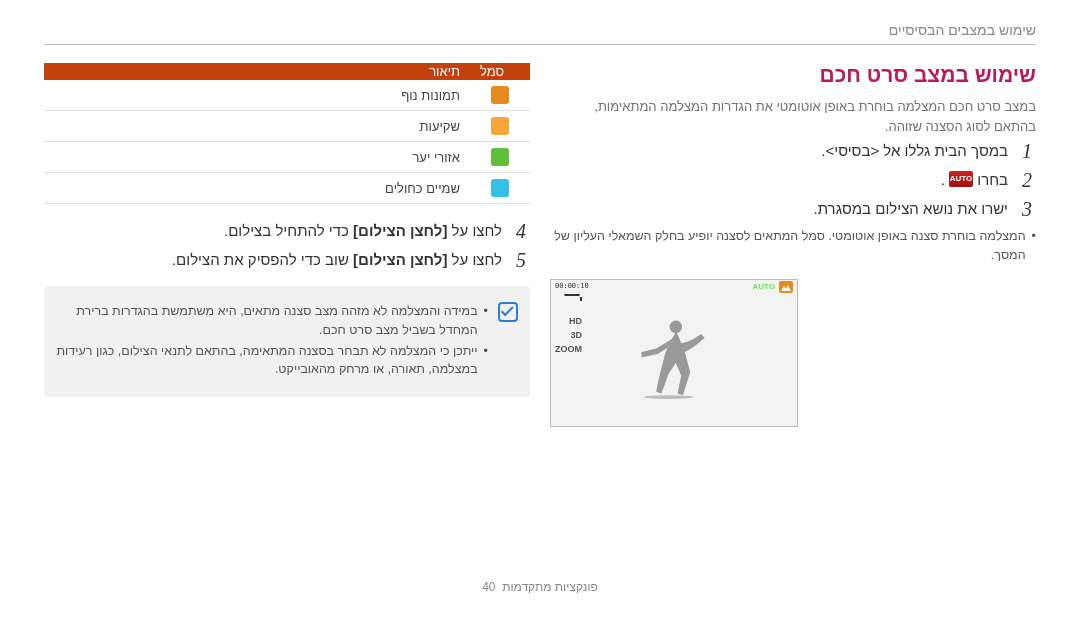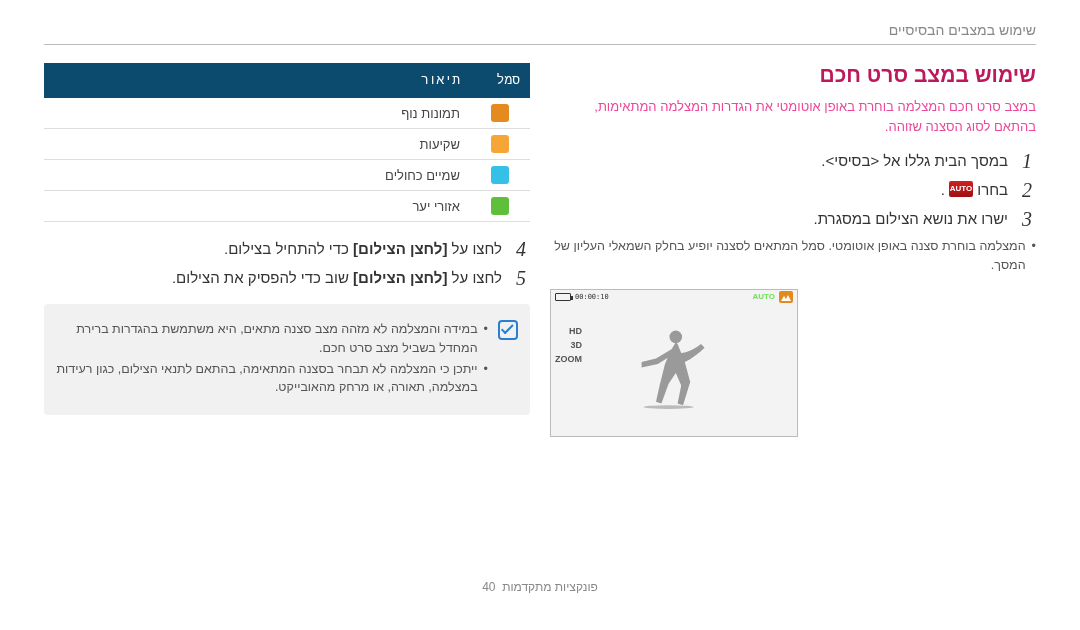--- a/index.html
+++ b/index.html
@@ -37,23 +37,23 @@
   }
   .section-title {
     color: #be185d;
     font-size: 21px;
     font-weight: bold;
     margin-bottom: 10px;
     text-align: right;
   }
   .section-desc {
     font-size: 13px;
-    color: #ec4899;
+    color: #737373;
     line-height: 1.5;
-    margin-bottom: 14px;
+    margin-bottom: 4px;
     text-align: right;
   }
   .step {
     display: flex;
     flex-direction: row;
     align-items: flex-start;
     gap: 10px;
     margin-bottom: 6px;
     text-align: right;
   }
@@ -113,21 +113,21 @@
     position: absolute;
     top: 0; left: 0; right: 0;
     height: 14px;
     display: flex;
     justify-content: space-between;
     padding: 2px 4px;
     font-size: 7px;
     color: #fff;
   }
   .statusbar .sb-right { display:flex; gap:4px; align-items:center; }
-  .statusbar .sb-left { display:flex; gap:4px; align-items:center; }
+  .statusbar .sb-left { display:flex; gap:4px; align-items:center;flex-direction:column; }
   .sb-icon-scene {
     width: 14px; height: 12px; background:#e58a1f; border-radius:2px;
     display:flex; align-items:center; justify-content:center;
   }
   .sb-label { color:#6fe05a; font-size:8px; font-weight:bold; }
   .sb-batt { width:16px; height:8px; border:1px solid #333; border-radius:1px; position:relative; }
   .sb-batt::after { content:""; position:absolute; right:-3px; top:2px; width:2px; height:4px; background:#333; }
   .sb-counter { font-family: monospace; color:#333; font-size:7px; }
   .screen-preview .sideicons {
     position: absolute;
@@ -143,29 +143,28 @@
     width: 90px; height: 90px;
   }
   .skater svg { width:100%; height:100%; }
   .left-table {
     width: 100%;
     border-collapse: collapse;
     font-size: 13px;
     color: #444;
   }
   .left-table th {
-    background: #0c4a6e;
+    background: #c2410c;
     color: #fff;
     font-weight: normal;
     font-size: 13px;
-    padding: 10px 10px;
-    text-align: right;
-    font-family: Liberation Mono, monospace;
-  }
-  .left-table th.symcol { width: 60px; text-align:right; }
+    padding: 1px 10px;
+    text-align: right;
+  }
+  .left-table th.symcol { width: 60px; text-align:left; }
   .left-table td {
     padding: 6px 10px;
     border-bottom: 1px solid #ddd;
     text-align: right;
   }
   .left-table td.symcell {
     text-align: center;
   }
   .scene-ic {
     display: inline-block;
@@ -297,26 +296,26 @@
         <tbody>
           <tr>
             <td class="symcell"><span class="scene-ic ic-landscape"></span></td>
             <td>תמונות נוף</td>
           </tr>
           <tr>
             <td class="symcell"><span class="scene-ic ic-sunset"></span></td>
             <td>שקיעות</td>
           </tr>
           <tr>
+            <td class="symcell"><span class="scene-ic ic-forest"></span></td>
+            <td>אזורי יער</td>
+          </tr>
+          <tr>
             <td class="symcell"><span class="scene-ic ic-bluesky"></span></td>
             <td>שמיים כחולים</td>
-          </tr>
-          <tr>
-            <td class="symcell"><span class="scene-ic ic-forest"></span></td>
-            <td>אזורי יער</td>
           </tr>
         </tbody>
       </table>
 
       <div class="left-steps">
         <div class="step">
           <span class="num">4</span>
           <span class="txt">
             <span>לחצו על </span><b>[לחצן הצילום]</b><span> כדי להתחיל בצילום.</span>
           </span>

